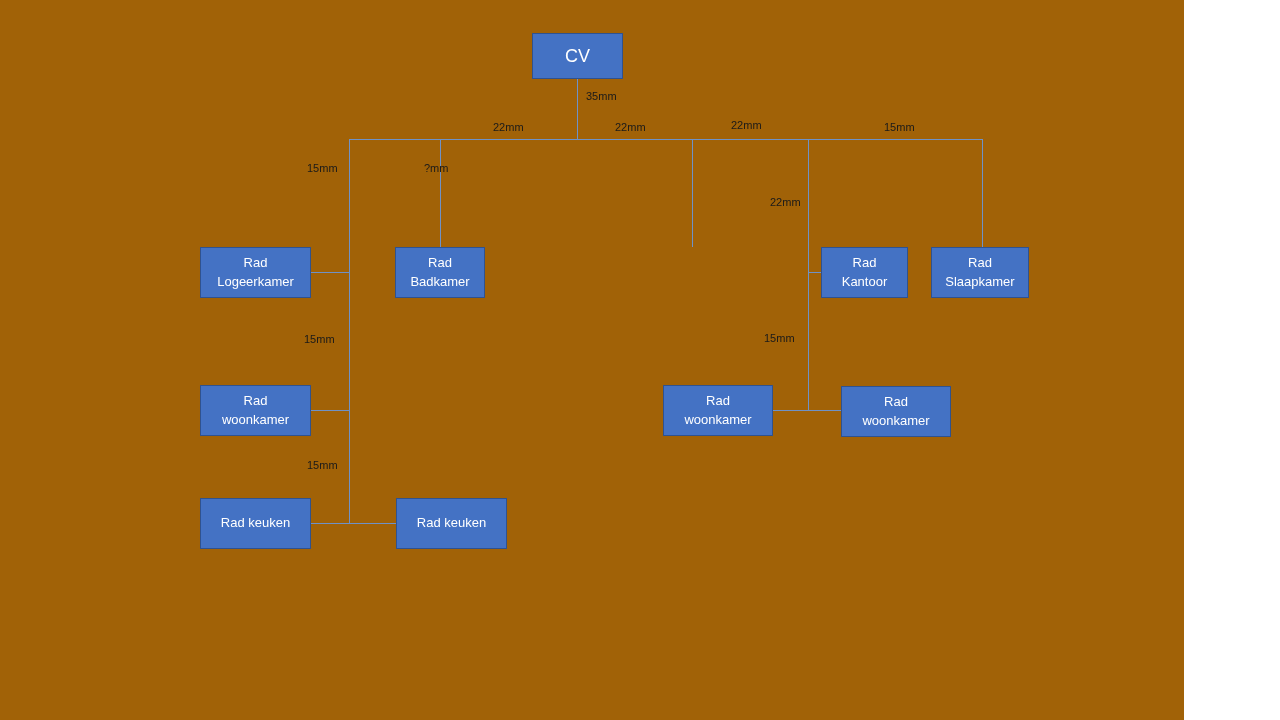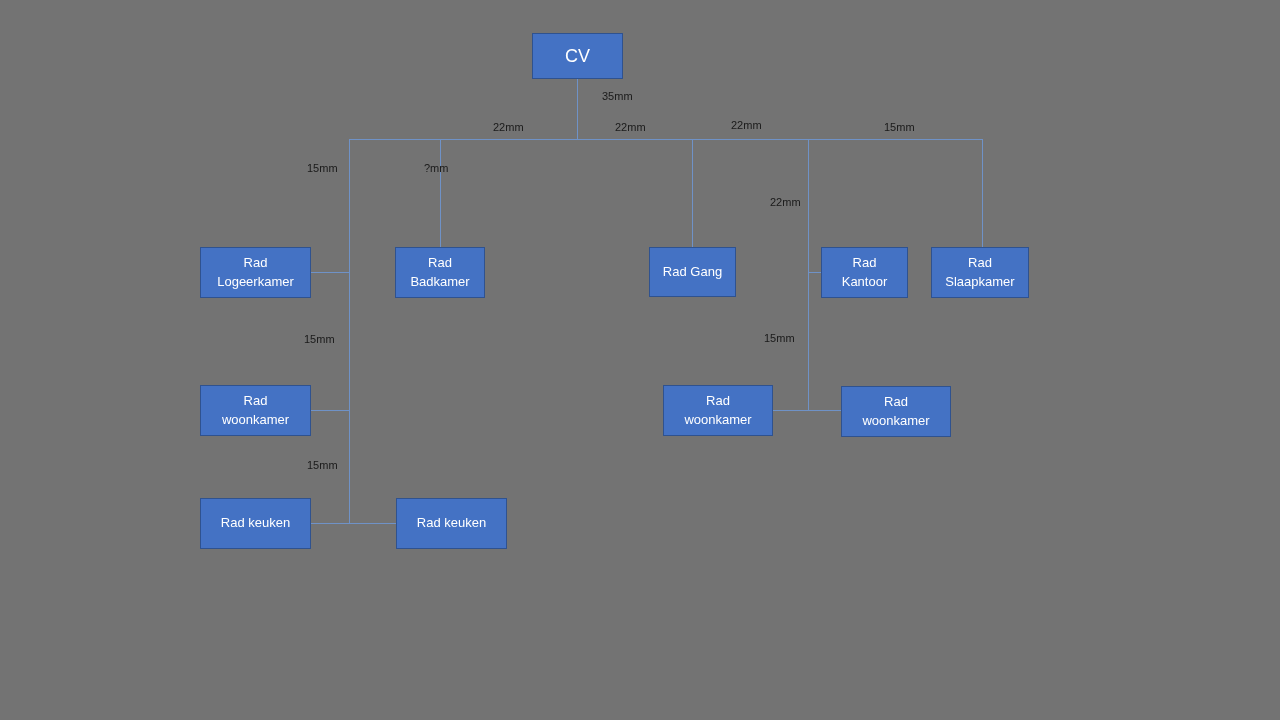--- a/index.html
+++ b/index.html
@@ -6,22 +6,22 @@
     --node-fill:#4472C4;
     --node-border:#2F528F;
     --node-text:#FFFFFF;
     --connector:#6F92C7;
     --label-text:#1A1A1A;
   }
   html,body{margin:0;padding:0;background:#FFFFFF;}
   body{font-family:"Liberation Sans", sans-serif;}
   .canvas{
     position:relative;
-    width:1280px;height:720px;
-    background:#737373;
+    width:1184px;height:720px;
+    background:#a16207;
     overflow:hidden;
   }
   .node{
     position:absolute;
     box-sizing:border-box;
     background:var(--node-fill);
     border:1px solid var(--node-border);
     color:var(--node-text);
     display:flex;align-items:center;justify-content:center;
     text-align:center;
@@ -57,35 +57,34 @@
   <div class="line" style="left:808px;top:139px;width:1px;height:271px"></div>
   <div class="line" style="left:808px;top:272px;width:13px;height:1px"></div>
   <div class="line" style="left:773px;top:410px;width:68px;height:1px"></div>
   <div class="line" style="left:982px;top:139px;width:1px;height:108px"></div>
 
   <div class="node cv" style="left:532px;top:33px;width:91px;height:46px">CV</div>
   <div class="node" style="left:200px;top:247px;width:111px;height:51px">Rad
 Logeerkamer</div>
   <div class="node" style="left:395px;top:247px;width:90px;height:51px">Rad
 Badkamer</div>
-  <div class="node" style="left:649px;top:247px;width:87px;height:50px">Rad Gang</div>
   <div class="node" style="left:821px;top:247px;width:87px;height:51px">Rad
 Kantoor</div>
   <div class="node" style="left:931px;top:247px;width:98px;height:51px">Rad
 Slaapkamer</div>
   <div class="node" style="left:200px;top:385px;width:111px;height:51px">Rad
 woonkamer</div>
   <div class="node" style="left:663px;top:385px;width:110px;height:51px">Rad
 woonkamer</div>
   <div class="node" style="left:841px;top:386px;width:110px;height:51px">Rad
 woonkamer</div>
   <div class="node" style="left:200px;top:498px;width:111px;height:51px">Rad keuken</div>
   <div class="node" style="left:396px;top:498px;width:111px;height:51px">Rad keuken</div>
 
-  <span class="pipe-label" style="left:602px;top:90px">35mm</span>
+  <span class="pipe-label" style="left:586px;top:90px">35mm</span>
   <span class="pipe-label" style="left:493px;top:121px">22mm</span>
   <span class="pipe-label" style="left:615px;top:121px">22mm</span>
   <span class="pipe-label" style="left:731px;top:119px">22mm</span>
   <span class="pipe-label" style="left:884px;top:121px">15mm</span>
   <span class="pipe-label" style="left:307px;top:162px">15mm</span>
   <span class="pipe-label" style="left:424px;top:162px">?mm</span>
   <span class="pipe-label" style="left:770px;top:196px">22mm</span>
   <span class="pipe-label" style="left:304px;top:333px">15mm</span>
   <span class="pipe-label" style="left:764px;top:332px">15mm</span>
   <span class="pipe-label" style="left:307px;top:459px">15mm</span>

